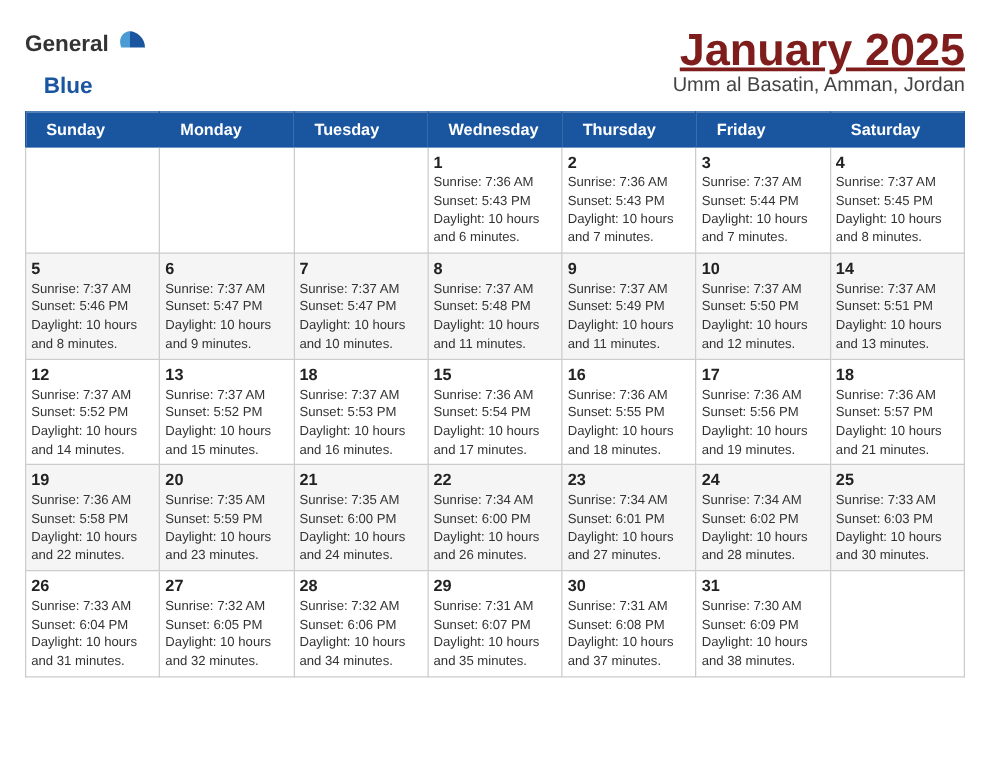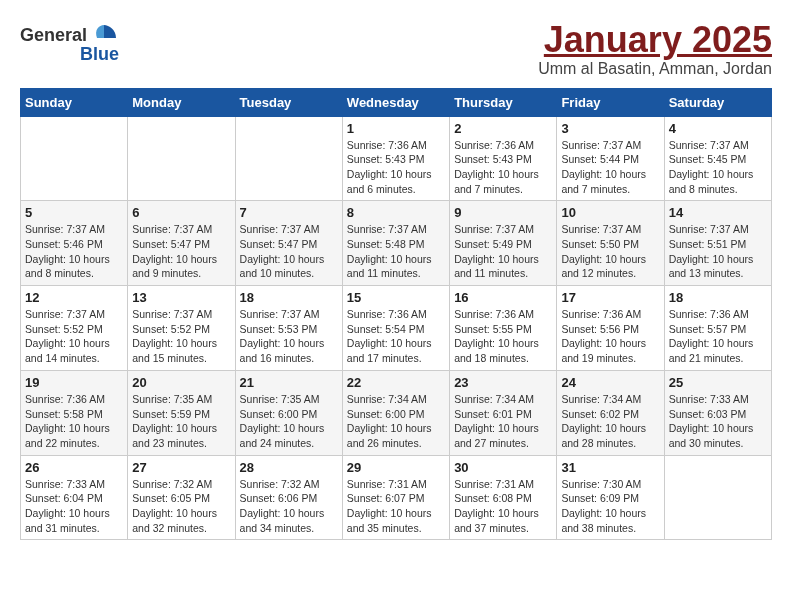--- a/index.html
+++ b/index.html
@@ -50,21 +50,21 @@
       color: #444;
     }
     .calendar {
       width: 100%;
       border-collapse: collapse;
       font-size: 11px;
     }
     .calendar thead th {
       background-color: #1a56a0;
       color: #fff;
-      padding: 6px 4px;
+      padding: 6px 16px;
       text-align: left;
       font-size: 13px;
       font-weight: bold;
       border: 1px solid #1a56a0;
     }
     .calendar tbody td {
       border: 1px solid #ccc;
       vertical-align: top;
       padding: 4px;
       width: calc(100% / 7);
@@ -88,21 +88,21 @@
     }
     .empty-cell {
       background: #fff !important;
     }
   </style>
 </head>
 <body>
 
 <div class="header">
   <div class="logo">
-    <div style="display:flex;flex-direction:column;align-items:flex-end;">
+    <div style="display:flex;flex-direction:column;align-items:flex-start;gap:14px;">
       <div style="display:flex;align-items:center;">
         <span class="logo-text-general">General</span>
         <svg class="logo-icon" viewBox="0 0 30 30" xmlns="http://www.w3.org/2000/svg">
           <path d="M15 5 C20 5, 27 10, 27 18 L15 18 Z" fill="#1a56a0"></path>
           <path d="M15 5 C10 5, 5 10, 8 18 L15 18 Z" fill="#4a9ad4"></path>
         </svg>
       </div>
       <span class="logo-text-blue" style="margin-top:-6px;margin-left:15px;">Blue</span>
     </div>
   </div>

